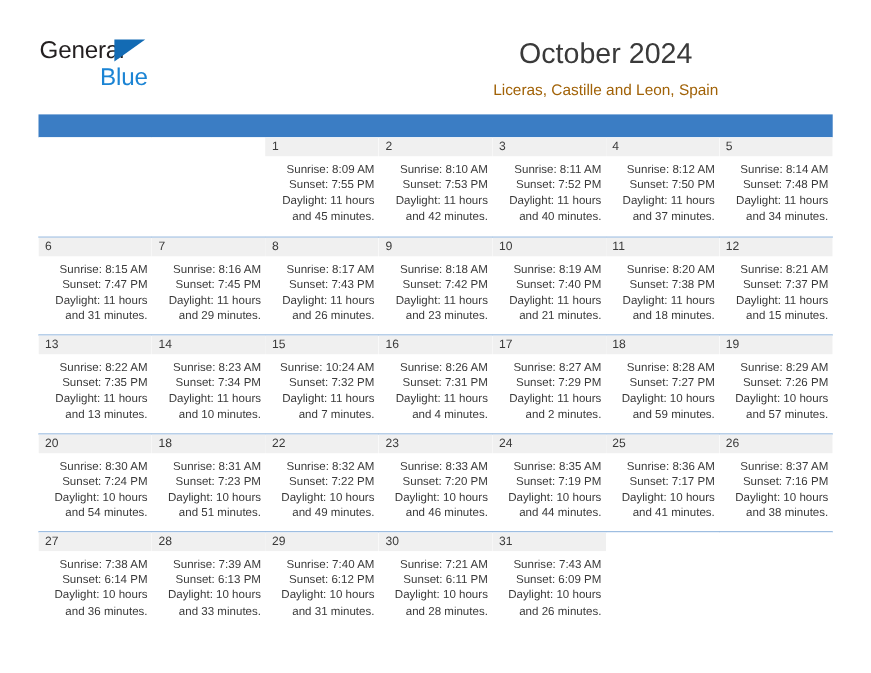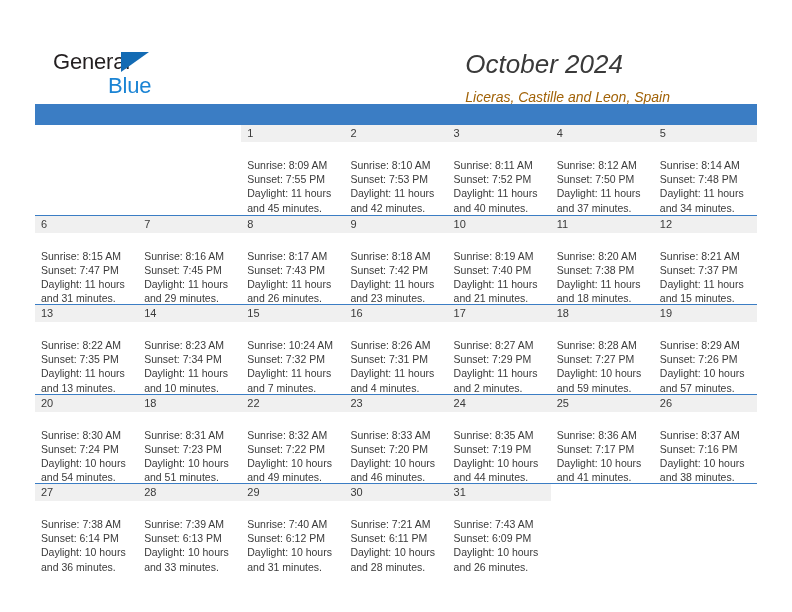--- a/index.html
+++ b/index.html
@@ -15,24 +15,23 @@
     position: relative;
     width: 792px;
     height: 612px;
     background: #ffffff;
     overflow: hidden;
   }
 
   
   .header {
     position: absolute;
-    left: 0; top: 16px;
+    left: 0; top: 0;
     width: 688px;
     height: 100px;
-    margin-left: 17px;
   }
   .logo {
     position: absolute;
     left: 36px;
     top: 33px;
     width: 170px;
     height: 52px;
   }
   .logo-general {
     position: absolute;
@@ -59,22 +58,21 @@
     font-size: 22px;
     color: #1b84d4;
     letter-spacing: -0.2px;
     line-height: 26px;
   }
 
   .title-block {
     position: absolute;
     right: 35px;
     top: 32px;
-    text-align: left;
-    font-style: italic;
+    text-align: center;
   }
   .cal-title {
     font-size: 26px;
     color: #3a3a3a;
     line-height: 32px;
     white-space: nowrap;
   }
   .cal-subtitle {
     margin-top: 8px;
     font-size: 14px;
@@ -131,21 +129,22 @@
     width: 100%;
   }
   .daynum {
     font-size: 11px;
     color: #3a3a3a;
     line-height: 17px;
     padding-left: 6px;
     display: block;
   }
   .day-info {
-    padding: 16px 4px 0 6px;
+    padding: 5px 4px 0 6px;
+    text-align: right;
   }
   .day-info div {
     font-size: 10.5px;
     color: #3a3a3a;
     line-height: 14.2px;
     white-space: nowrap;
   }
   .day-info div.daylight {
     white-space: normal;
   }

